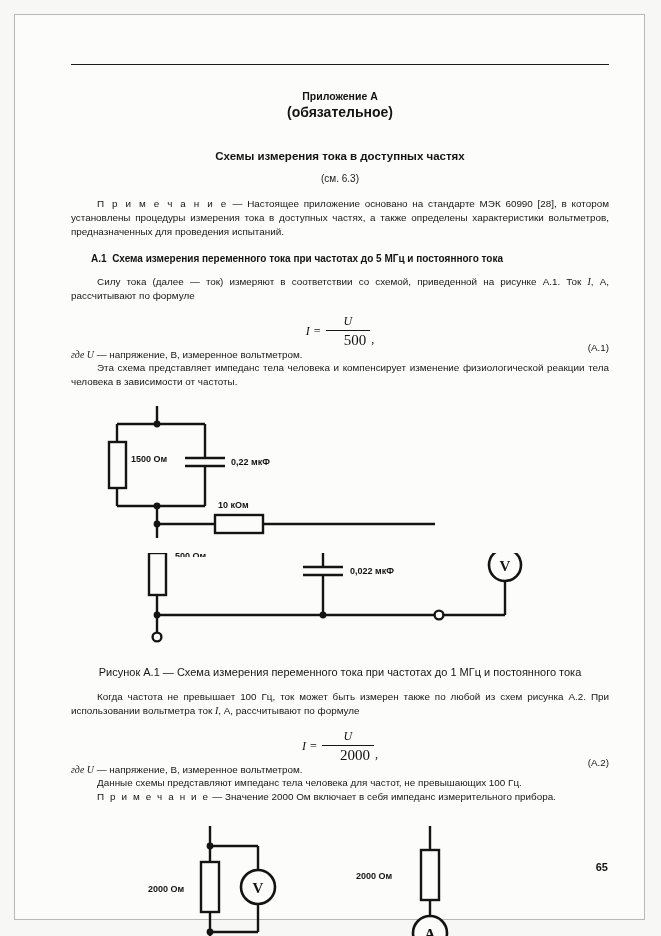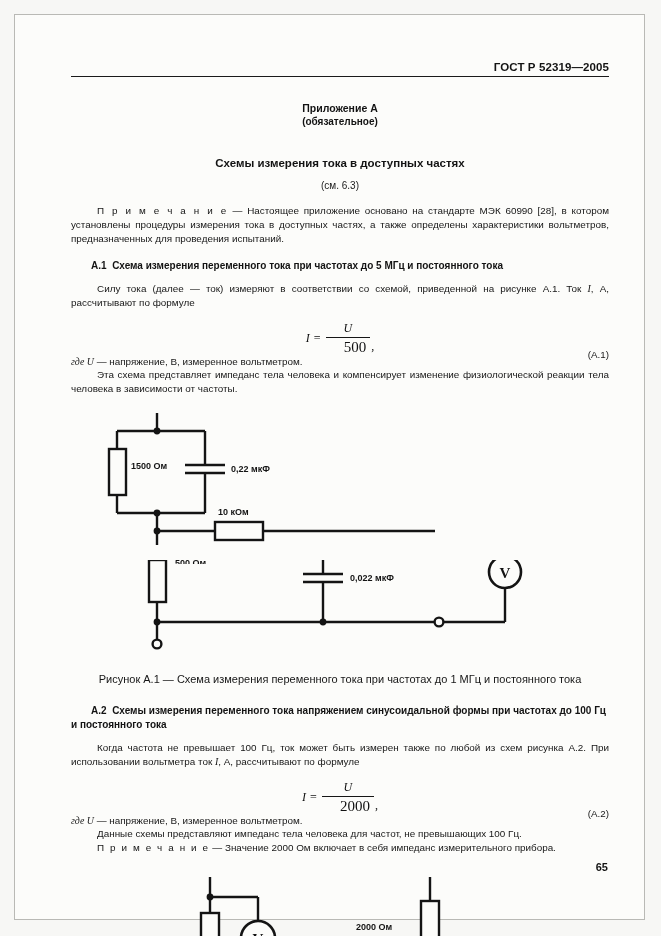--- a/index.html
+++ b/index.html
@@ -52,21 +52,21 @@
   .annex-title {
     margin-top: 24px;
     text-align: center;
     font-size: 10.5px;
     font-weight: bold;
     color: #131313;
     line-height: 1.45;
   }
   .annex-sub {
     text-align: center;
-    font-size: 10px;
+    font-size: 14px;
     font-weight: bold;
     color: #131313;
   }
   .section-title {
     margin-top: 30px;
     text-align: center;
     font-size: 11.5px;
     font-weight: bold;
     color: #131313;
   }
@@ -209,23 +209,20 @@
     color: #131313;
   }
 </style>
 </head>
 <body>
 
 <div id="page">
   <div class="sheet">
     <div class="content">
 
-      <div class="doc-header">
-        <span>ГОСТ Р 52319—2005</span>
-      </div>
       <div class="header-rule"></div>
 
       <div class="annex-title">Приложение А</div>
       <div class="annex-sub">(обязательное)</div>
 
       <div class="section-title">Схемы измерения тока в доступных частях</div>
       <div class="see-ref">(см. 6.3)</div>
 
       <p class="body note indent"><span class="spaced">П р и м е ч а н и е</span><span> — Настоящее приложение основано на стандарте МЭК 60990 [28], в котором установлены процедуры измерения тока в доступных частях, а также определены характеристики вольтметров, предназначенных для проведения испытаний.</span></p>
 
@@ -308,21 +305,20 @@
           <line class="wire" x1="338" y1="62" x2="400" y2="62"></line>
           <line class="wire" x1="400" y1="-38" x2="400" y2="-4"></line>
           <circle class="meter-circle" cx="400" cy="12" r="16"></circle>
           <text class="meter-lbl" x="400" y="18">V</text>
           <line class="wire" x1="400" y1="28" x2="400" y2="62"></line>
         </svg>
 
         <div class="fig-caption">Рисунок А.1 — Схема измерения переменного тока при частотах до 1 МГц и постоянного тока</div>
       </div>
 
-      <div class="sub-head" style="margin-top:16px"><span>А.2</span>&nbsp;&nbsp;<span>Схемы измерения переменного тока напряжением синусоидальной формы при частотах до 100 Гц</span><span class="cont">и постоянного тока</span></div>
 
       <p class="body indent" style="margin-top:9px"><span>Когда частота не превышает 100 Гц, ток может быть измерен также по любой из схем рисунка А.2. При использовании вольтметра ток </span><span class="ital">I</span><span>, А, рассчитывают по формуле</span></p>
 
       <div class="formula-row">
         <div class="formula">
           <span class="eq-lhs">I</span>
           <span class="eq-sign">=</span>
           <span class="frac">
             <span class="num">U</span>
             <span class="bar"></span>

